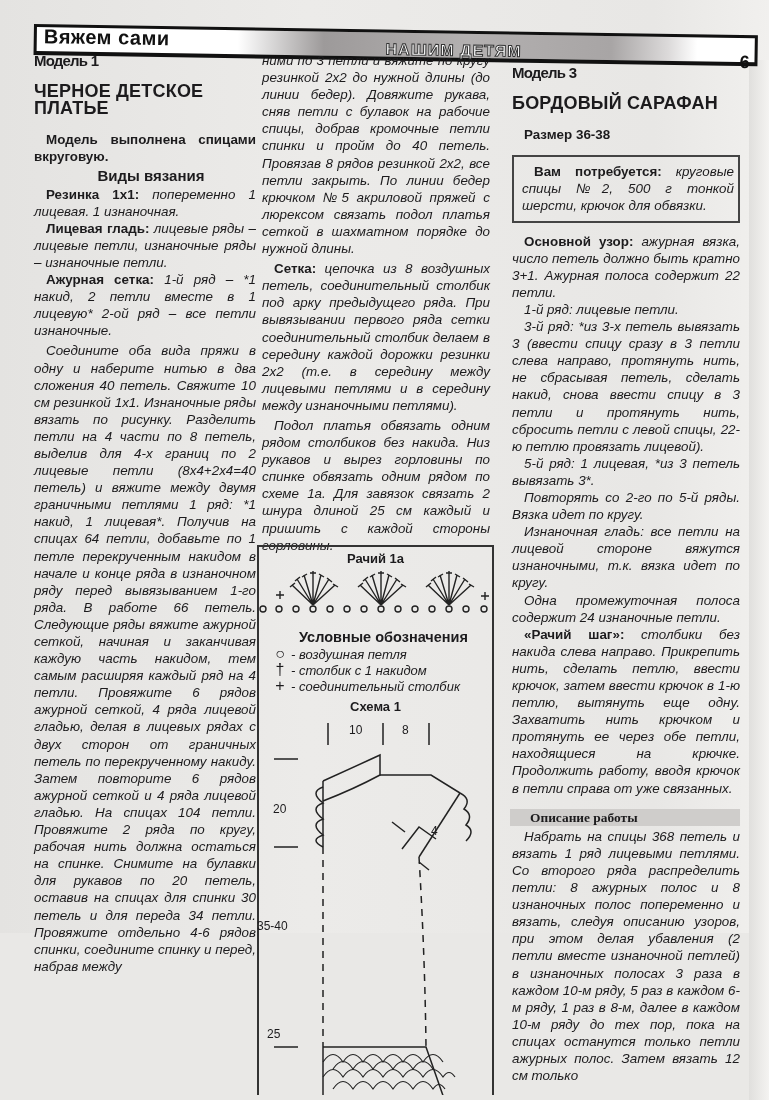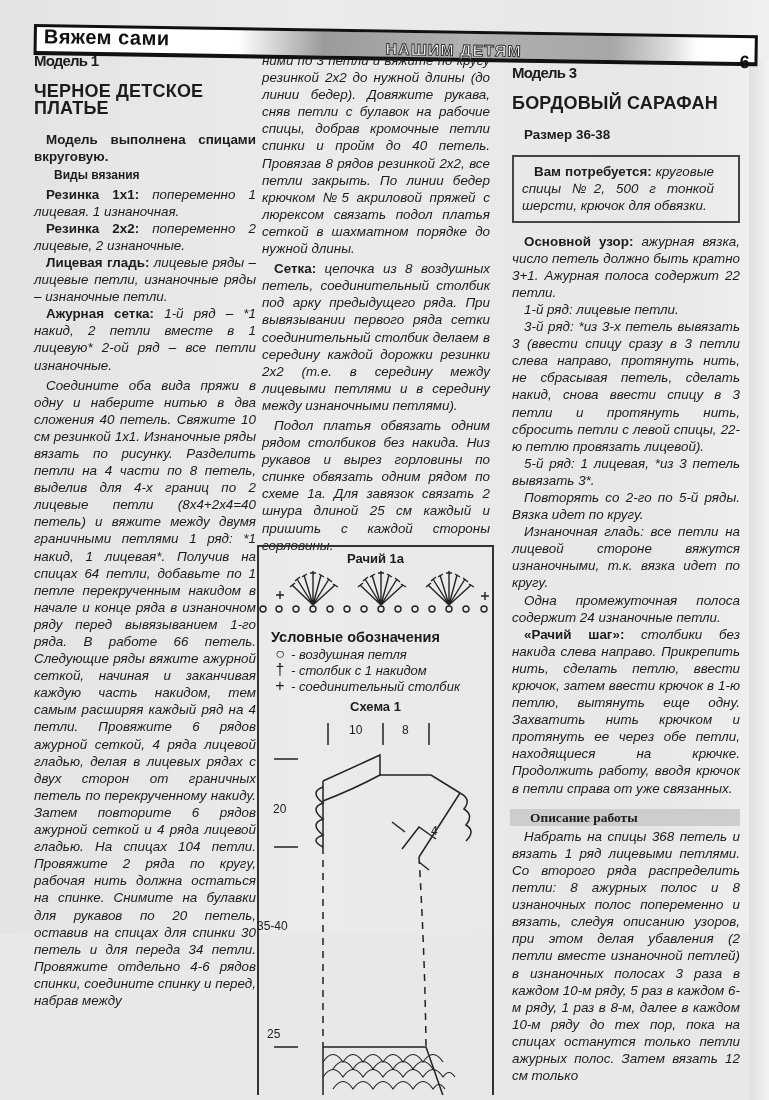--- a/index.html
+++ b/index.html
@@ -16,28 +16,28 @@
   .col{position:absolute;font-size:13.4px;line-height:17.1px;}
   .col1{left:34px;top:52px;width:222px;}
   .col2{left:262px;top:52px;width:228px;}
   .col3{left:512px;top:64px;width:228px;}
   .it{font-style:italic;}
   .b{font-weight:bold;font-style:normal;}
   p{margin:0;text-align:justify;}
   .ind{text-indent:12px;}
   .model{font-weight:bold;font-size:15px;letter-spacing:-0.8px;margin:0 0 14px 0;}
   .heading{font-weight:bold;font-size:18px;letter-spacing:0.2px;margin:0 0 14px 0;}
-  .box{border:2px solid #444;padding:6px 24px 6px 8px;margin:10px 0 10px 0;}
-  .subhead{font-weight:bold;font-size:12px;margin:2px 0 1px 20px;}
+  .box{border:2px solid #444;padding:6px 4px 6px 8px;margin:10px 0 10px 0;}
+  .subhead{font-weight:bold;font-size:15px;margin:2px 0 1px 12px;text-align:center;}
   .shaded{background:#cfcdcb;font-weight:bold;padding:0 20px;margin:10px 0 2px -2px;font-family:Liberation Serif, serif;}
   
   .schema{position:absolute;left:257px;top:545px;width:233px;height:548px;border:2px solid #333;border-bottom:none;}
   .schema .t{position:absolute;width:100%;text-align:center;font-weight:bold;font-size:13px;}
   .legend{position:absolute;left:12px;top:82px;font-size:13px;}
-  .legend .lh{font-weight:bold;font-size:14.5px;margin-left:0;margin-bottom:1px;}
+  .legend .lh{font-weight:bold;font-size:14.5px;margin-left:28px;margin-bottom:1px;}
   .legend .row{display:flex;align-items:center;height:16px;}
   .legend .sym{width:18px;text-align:center;font-size:16px;}
   .legend .txt{font-style:italic;margin-left:2px;}
   .dim{position:absolute;font-size:12px;}
 </style>
 </head>
 <body>
 
 <div class="page">
   <div class="bleed"></div>
@@ -48,21 +48,20 @@
     <div class="section">НАШИМ ДЕТЯМ</div>
     <div class="num">6</div>
   </div>
 
   <div class="col col1">
     <div class="model">Модель 1</div>
     <div class="heading">ЧЕРНОЕ ДЕТСКОЕ ПЛАТЬЕ</div>
     <p class="ind b" style="font-size:13.4px">Модель выполнена спицами вкруговую.</p>
     <div class="subhead">Виды вязания</div>
     <p class="ind"><span class="b">Резинка 1х1:</span> <span class="it">попеременно 1 лицевая. 1 изнаночная.</span></p>
-    <p class="ind"><span class="b">Резинка 2х2:</span> <span class="it">попеременно 2 лицевые, 2 изнаночные.</span></p>
     <p class="ind"><span class="b">Лицевая гладь:</span> <span class="it">лицевые ряды – лицевые петли, изнаночные ряды – изнаночные петли.</span></p>
     <p class="ind"><span class="b">Ажурная сетка:</span> <span class="it">1-й ряд – *1 накид, 2 петли вместе в 1 лицевую* 2-ой ряд – все петли изнаночные.</span></p>
     <p class="ind it" style="margin-top:3px">Соедините оба вида пряжи в одну и наберите нитью в два сложения 40 петель. Свяжите 10 см резинкой 1х1. Изнаночные ряды вязать по рисунку. Разделить петли на 4 части по 8 петель, выделив для 4-х границ по 2 лицевые петли (8х4+2х4=40 петель) и вяжите между двумя граничными петлями 1 ряд: *1 накид, 1 лицевая*. Получив на спицах 64 петли, добавьте по 1 петле перекрученным накидом в начале и конце ряда в изнаночном ряду перед вывязыванием 1-го ряда. В работе 66 петель. Следующие ряды вяжите ажурной сеткой, начиная и заканчивая каждую часть накидом, тем самым расширяя каждый ряд на 4 петли. Провяжите 6 рядов ажурной сеткой, 4 ряда лицевой гладью, делая в лицевых рядах с двух сторон от граничных петель по перекрученному накиду. Затем повторите 6 рядов ажурной сеткой и 4 ряда лицевой гладью. На спицах 104 петли. Провяжите 2 ряда по кругу, рабочая нить должна остаться на спинке. Снимите на булавки для рукавов по 20 петель, оставив на спицах для спинки 30 петель и для переда 34 петли. Провяжите отдельно 4-6 рядов спинки, соедините спинку и перед, набрав между</p>
   </div>
 
   <div class="col col2">
     <p class="it">ними по 3 петли и вяжите по кругу резинкой 2х2 до нужной длины (до линии бедер). Довяжите рукава, сняв петли с булавок на рабочие спицы, добрав кромочные петли спинки и пройм до 40 петель. Провязав 8 рядов резинкой 2х2, все петли закрыть. По линии бедер крючком №5 акриловой пряжей с люрексом связать подол платья сеткой в шахматном порядке до нужной длины.</p>
     <p class="ind" style="margin-top:3px"><span class="b">Сетка:</span> <span class="it">цепочка из 8 воздушных петель, соединительный столбик под арку предыдущего ряда. При вывязывании первого ряда сетки соединительный столбик делаем в середину каждой дорожки резинки 2х2 (т.е. в середину между лицевыми петлями и в середину между изнаночными петлями).</span></p>
     <p class="ind it" style="margin-top:3px">Подол платья обвязать одним рядом столбиков без накида. Низ рукавов и вырез горловины по спинке обвязать одним рядом по схеме 1а. Для завязок связать 2 шнура длиной 25 см каждый и пришить с каждой стороны горловины.</p>
   </div>

